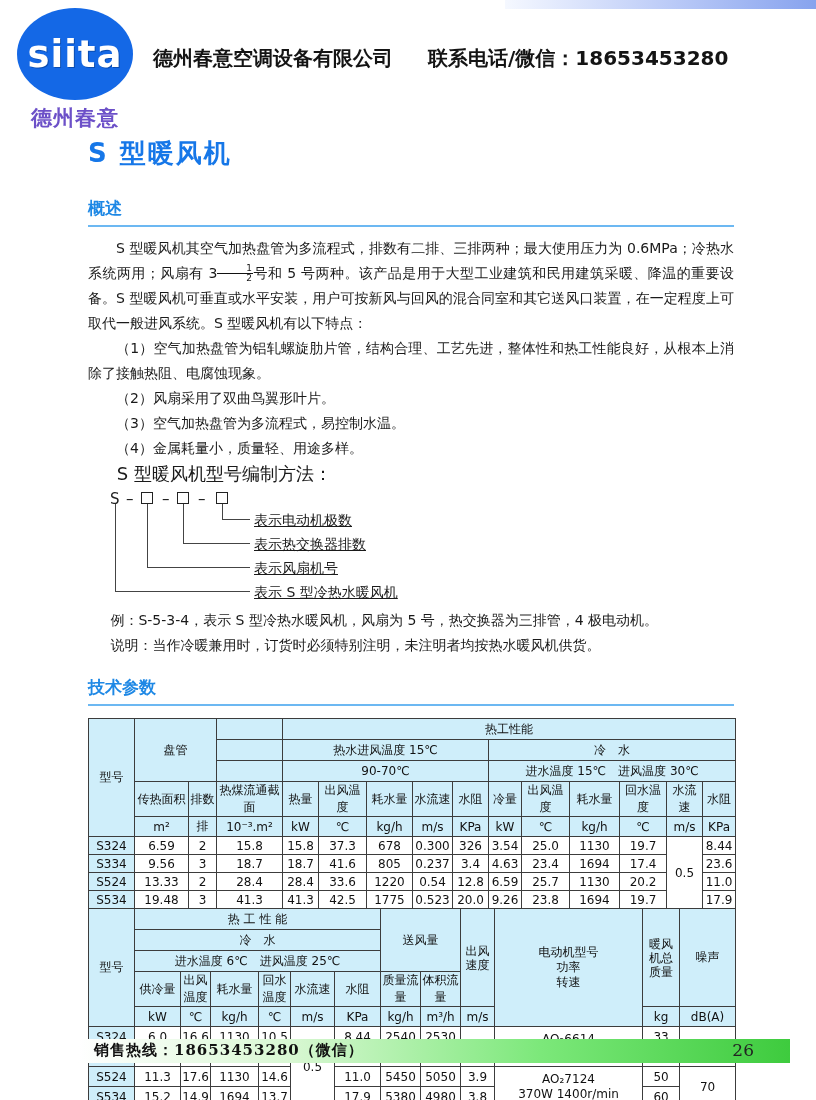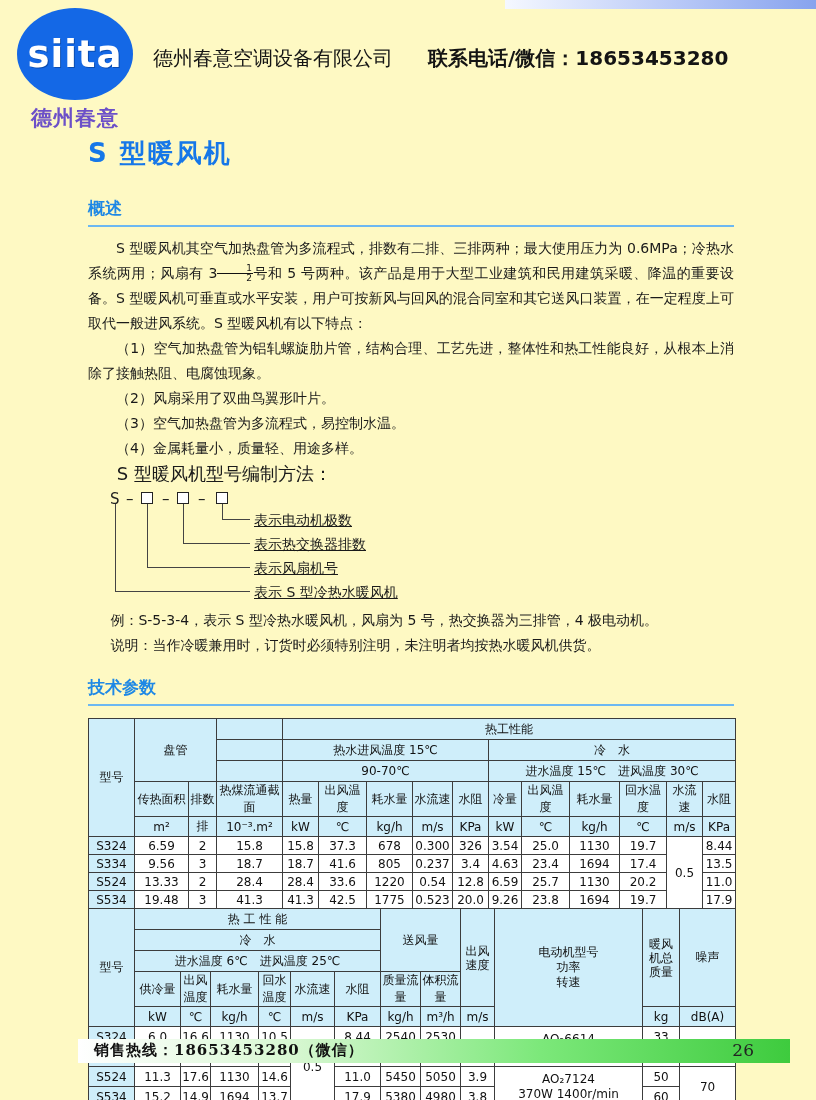--- a/index.html
+++ b/index.html
@@ -1,37 +1,37 @@
 <!DOCTYPE html>
 <html><head>
 <meta charset="utf-8">
 <style>
   * { margin:0; padding:0; box-sizing:border-box; }
   html,body { background:#e8e8e8; }
   .page {
     position:relative; width:816px; height:1100px; margin:0 auto;
-    background:#fef9c3; overflow:hidden;
+    background:#ffffff; overflow:hidden;
     font-family:"DejaVu Sans","Liberation Sans",sans-serif; color:#1a1a1a;
   }
   .top-accent {
     position:absolute; top:0; right:0; width:311px; height:9px;
     background:linear-gradient(to right,#f5f8ff, #b9c9f7 55%, #87a3ee 100%);
   }
   
   .logo { position:absolute; left:10px; top:8px; width:130px; text-align:center; }
   .logo-circle {
     width:116px; height:92px; margin:0 auto; background:#1468e6;
     border-radius:50%; display:flex; align-items:center; justify-content:center;
   }
   .logo-circle span {
     color:#ffffff; font-weight:bold; font-size:37px; letter-spacing:1px;
     text-shadow:1px 1px 0 #0a4cb0; font-family:"DejaVu Sans",sans-serif;
   }
   .logo-sub { margin-top:4px; font-size:21px; font-weight:bold; color:#6c50c8; letter-spacing:1px; }
-  .company { position:absolute; left:153px; top:45px; font-size:20px; font-weight:normal; color:#141414; }
+  .company { position:absolute; left:153px; top:45px; font-size:20px; font-weight:bold; color:#141414; }
   .contact { position:absolute; left:428px; top:45px; font-size:20px; font-weight:bold; color:#141414; }
 
   
   .content { position:absolute; left:88px; top:136px; width:646px; }
   .doc-title { text-align:left; font-size:26px; font-weight:bold; color:#1677e8; letter-spacing:2px; }
   .sec-head { margin-top:26px; font-size:17px; font-weight:bold; color:#1e88e5; }
   .sec-rule { height:2px; background:#6cb8f2; margin-top:5px; border:0; }
   .para { margin-top:9px; font-size:14px; line-height:25px; text-indent:2em; text-align:justify; }
   .feature { font-size:14px; line-height:25px; text-indent:2em; text-align:justify; }
   .method-label { font-size:18px; line-height:25px; text-indent:1.6em; }
@@ -221,21 +221,21 @@
         <td>18.7</td>
         <td>18.7</td>
         <td>41.6</td>
         <td>805</td>
         <td>0.237</td>
         <td>3.4</td>
         <td>4.63</td>
         <td>23.4</td>
         <td>1694</td>
         <td>17.4</td>
-        <td>13.5</td>
+        <td>23.6</td>
       </tr>
       <tr class="dr1">
         <td class="model">S524</td>
         <td>13.33</td>
         <td>2</td>
         <td>28.4</td>
         <td>28.4</td>
         <td>33.6</td>
         <td>1220</td>
         <td>0.54</td>

